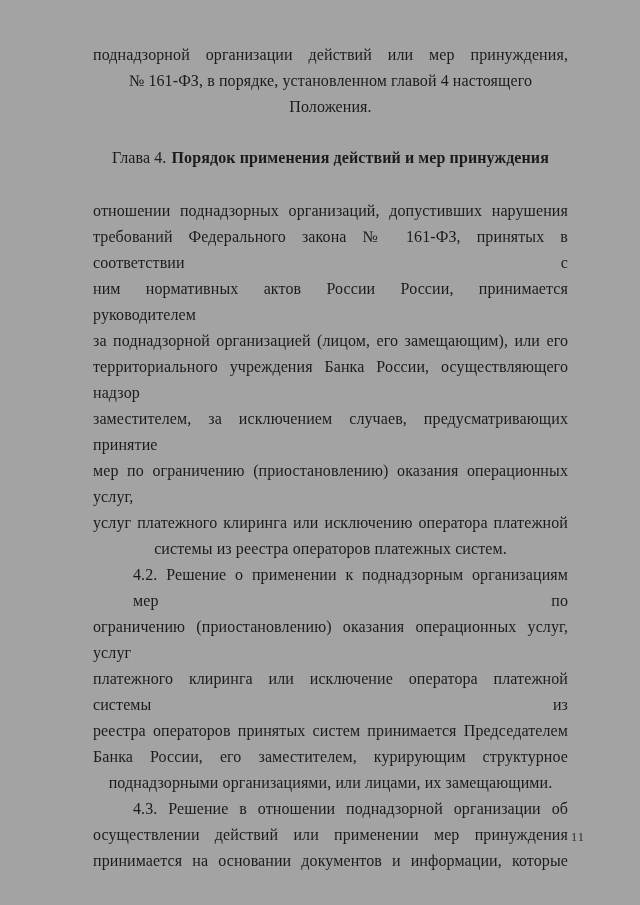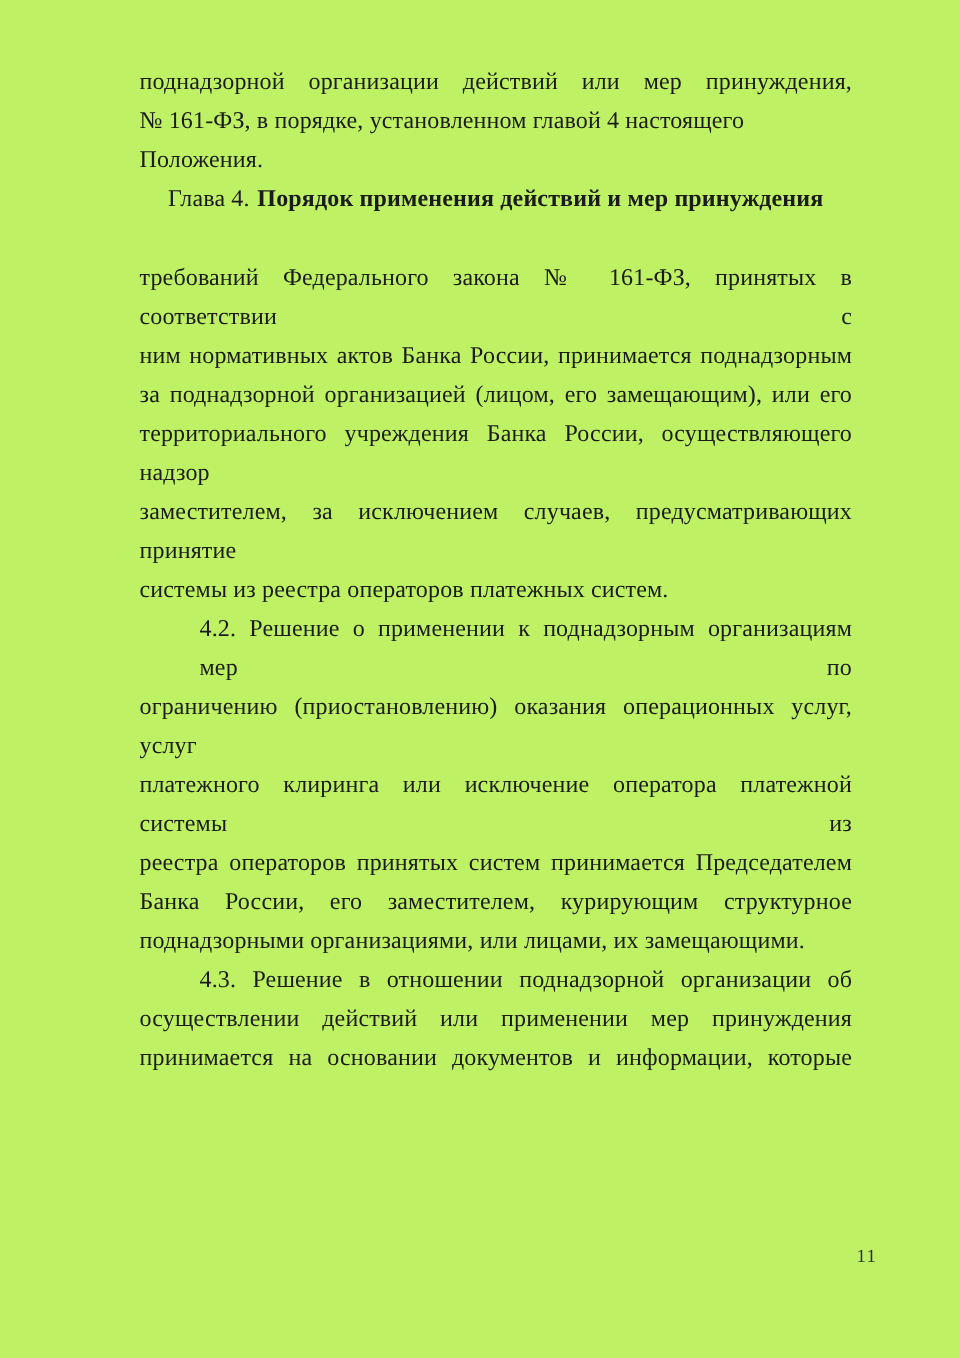--- a/index.html
+++ b/index.html
@@ -11,49 +11,50 @@
     width: 640px;
     height: 905px;
     position: relative;
     overflow: hidden;
     font-family: "Liberation Serif", "DejaVu Serif", serif;
     color: #1b1b1b;
   }
   .scan-page {
     position: absolute;
     inset: 0;
-    background: #bef264;
+    background: #a3a3a3;
     text-decoration: underline;
   }
   .text-block {
     position: absolute;
     left: 93px;
     top: 42px;
     width: 475px;
     font-size: 16px;
     line-height: 26px;
     letter-spacing: 0.1px;
   }
   .paragraph {
     margin: 0;
   }
   .line {
     min-height: 26px;
-    text-align: left;
+    text-align: center;
     white-space: normal;
   }
   .line.just {
     text-align: justify;
     text-align-last: justify;
   }
   .line.indent {
     padding-left: 40px;
   }
   .heading {
     text-align: center;
+    margin-top: 25px;
     margin-bottom: 27px;
     min-height: 26px;
   }
   .heading .prefix {
     font-weight: normal;
     margin-right: 0.32em;
   }
   .heading .title {
     font-weight: bold;
   }
@@ -79,25 +80,28 @@
     <div class="paragraph">
         <div class="line just">поднадзорной организации действий или мер принуждения,</div>
         <div class="line">№ 161-ФЗ, в порядке, установленном главой 4 настоящего Положения.</div>
       </div>
 
     <div class="heading">
       <span class="prefix">Глава 4.</span><span class="title">Порядок применения действий и мер принуждения</span>
     </div>
 
     <div class="paragraph">
+        <div class="line just">отношении поднадзорных организаций, допустивших нарушения</div>
         <div class="line just">требований Федерального закона № 161-ФЗ, принятых в соответствии с</div>
-        <div class="line just">ним нормативных актов Банка России, принимается поднадзорным</div>
+        <div class="line just">ним нормативных актов России России, принимается руководителем</div>
         <div class="line just">за поднадзорной организацией (лицом, его замещающим), или его</div>
         <div class="line just">территориального учреждения Банка России, осуществляющего надзор</div>
         <div class="line just">заместителем, за исключением случаев, предусматривающих принятие</div>
+        <div class="line just">мер по ограничению (приостановлению) оказания операционных услуг,</div>
+        <div class="line just">услуг платежного клиринга или исключению оператора платежной</div>
         <div class="line">системы из реестра операторов платежных систем.</div>
       </div>
 
     <div class="paragraph">
         <div class="line just indent">4.2. Решение о применении к поднадзорным организациям мер по</div>
         <div class="line just">ограничению (приостановлению) оказания операционных услуг, услуг</div>
         <div class="line just">платежного клиринга или исключение оператора платежной системы из</div>
         <div class="line just">реестра операторов принятых систем принимается Председателем</div>
         <div class="line just">Банка России, его заместителем, курирующим структурное</div>
         <div class="line">поднадзорными организациями, или лицами, их замещающими.</div>

